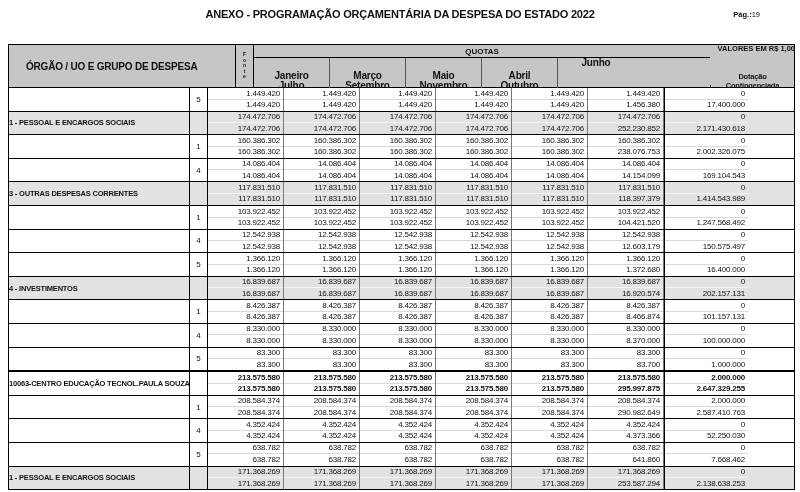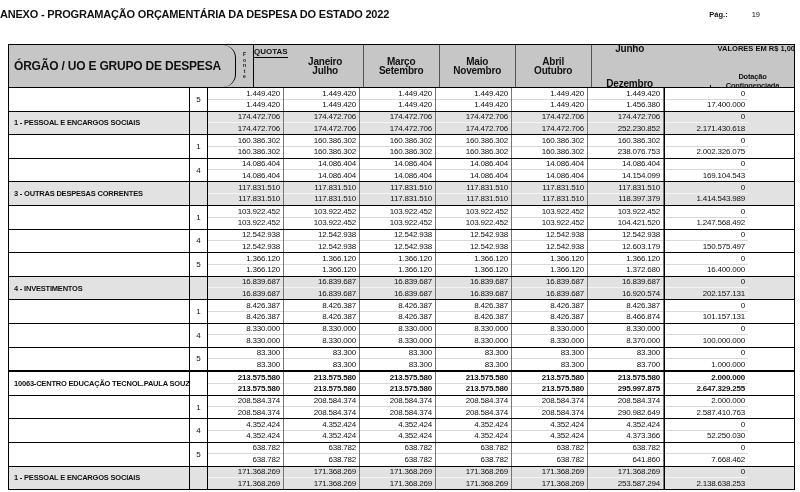--- a/index.html
+++ b/index.html
@@ -1,52 +1,52 @@
 <!DOCTYPE html>
 <html><head>
 <meta charset="utf-8">
 <style>
   * { margin:0; padding:0; box-sizing:border-box; }
   html,body { width:800px; height:492px; background:#fff; overflow:hidden;
     font-family:"Liberation Sans", sans-serif; color:#111; }
   .header-area { position:relative; height:44px; }
-  .title { position:absolute; top:8px; left:0; right:0; text-align:left;
+  .title { position:absolute; top:8px; left:0; right:0; text-align:center;
     font-weight:bold; font-size:11px; letter-spacing:-0.2px; }
   .pag { position:absolute; top:10px; right:40px; font-size:7.5px; font-weight:bold; }
-  .pag .num { margin-left:24px; font-weight:normal; }
+  .pag .num { margin-left:0; font-weight:normal; }
   .note { position:absolute; top:44px; right:5px; font-size:7.5px; font-weight:bold; }
 
   .table { margin-left:8px; width:787px; border:1px solid #000; }
 
   
   .thead { display:flex; height:43px; background:#c6c6c6; border-bottom:1px solid #000; }
   .th-org { width:227px; border-right:1px solid #000; display:flex; align-items:center;
-    padding-left:5px; font-weight:bold; font-size:12px; letter-spacing:-0.2px;border-radius:13px; }
+    padding-left:17px; font-weight:bold; font-size:10px; letter-spacing:-0.2px; }
   .th-fonte { width:18px; border-right:1px solid #000; display:flex; flex-direction:column;
     align-items:center; justify-content:center; font-size:5px; line-height:5.5px; font-weight:bold; }
-  .th-mid { width:456px; display:flex; flex-direction:row; }
+  .th-mid { width:456px; display:flex; flex-direction:column; }
   .th-quotas { height:13px; border-bottom:1px solid #000; text-align:center;
     font-weight:bold; font-size:8px; line-height:13px; }
   .th-months { flex:1; display:flex; }
   .th-month { width:76px; border-right:1px solid #555; display:flex; flex-direction:column;
     align-items:center; justify-content:center; font-weight:bold; font-size:10px;
     line-height:9.5px; letter-spacing:-0.2px; }
   .th-month:last-child { border-right:none;gap:26px; }
   .th-total { width:84px; border-left:1px solid #000; display:flex; flex-direction:column;
     align-items:center; justify-content:center; font-weight:bold; font-size:7.5px;
     line-height:9.5px; letter-spacing:-0.2px;margin-top:40px; }
 
   
   .tbody { height:401px; display:flex; flex-direction:column; }
   .row { flex:1; display:flex; border-top:1px solid #000; background:#fff; min-height:0; }
   .row:first-child { border-top:none; }
   .row.group { background:#e2e2e2; }
   .row.orgrow { border-top:2px solid #000; font-weight:bold; }
   .c-label { width:181px; border-right:1px solid #000; display:flex; align-items:center;
-    padding-left:5px; font-size:7.5px; letter-spacing:-0.2px; overflow:hidden; white-space:nowrap; }
+    font-size:7.5px; letter-spacing:-0.2px; overflow:hidden; white-space:nowrap; }
   .row.group .c-label { font-weight:bold; }
   .c-fonte { width:18px; border-right:1px solid #000; display:flex; align-items:center;
     justify-content:center; font-size:8px; }
   .c-num { width:76px; border-right:1px solid #777; display:flex; flex-direction:column;
     justify-content:space-evenly; font-size:8px; text-align:right; letter-spacing:-0.2px; }
   .c-num .l1, .c-num .l2 { padding-right:3px; line-height:10px; }
   .c-num .l1 { border-bottom:1px solid #d8d8d8; }
   .row.group .c-num .l1 { border-bottom-color:#f4f4f4; }
   .c-total { width:84px; border-left:1px solid #000; border-right:none; }
 </style>

